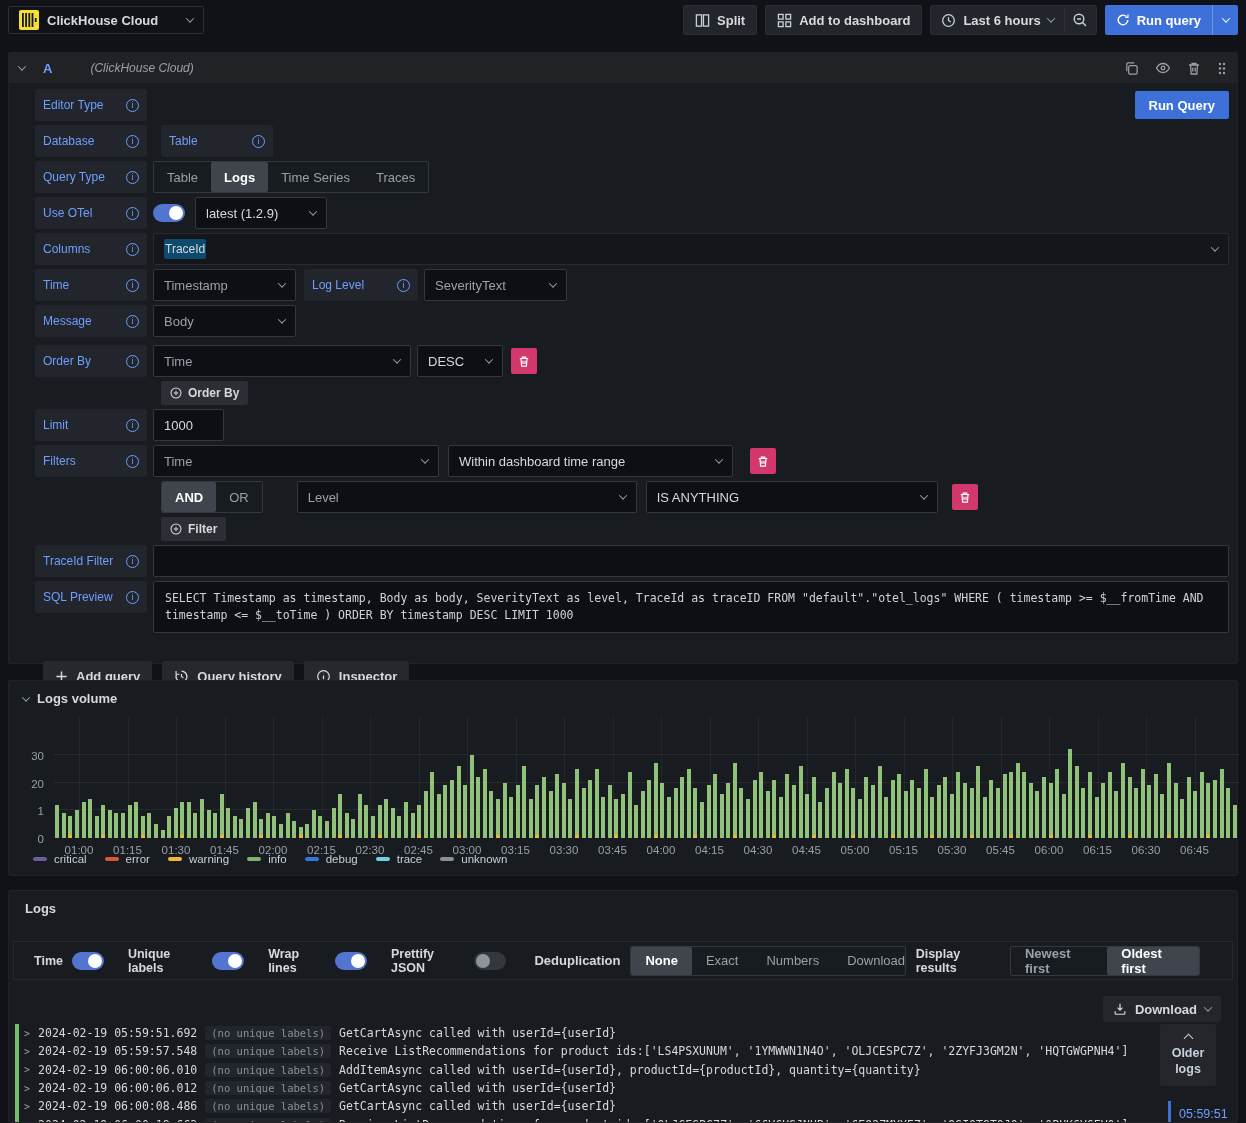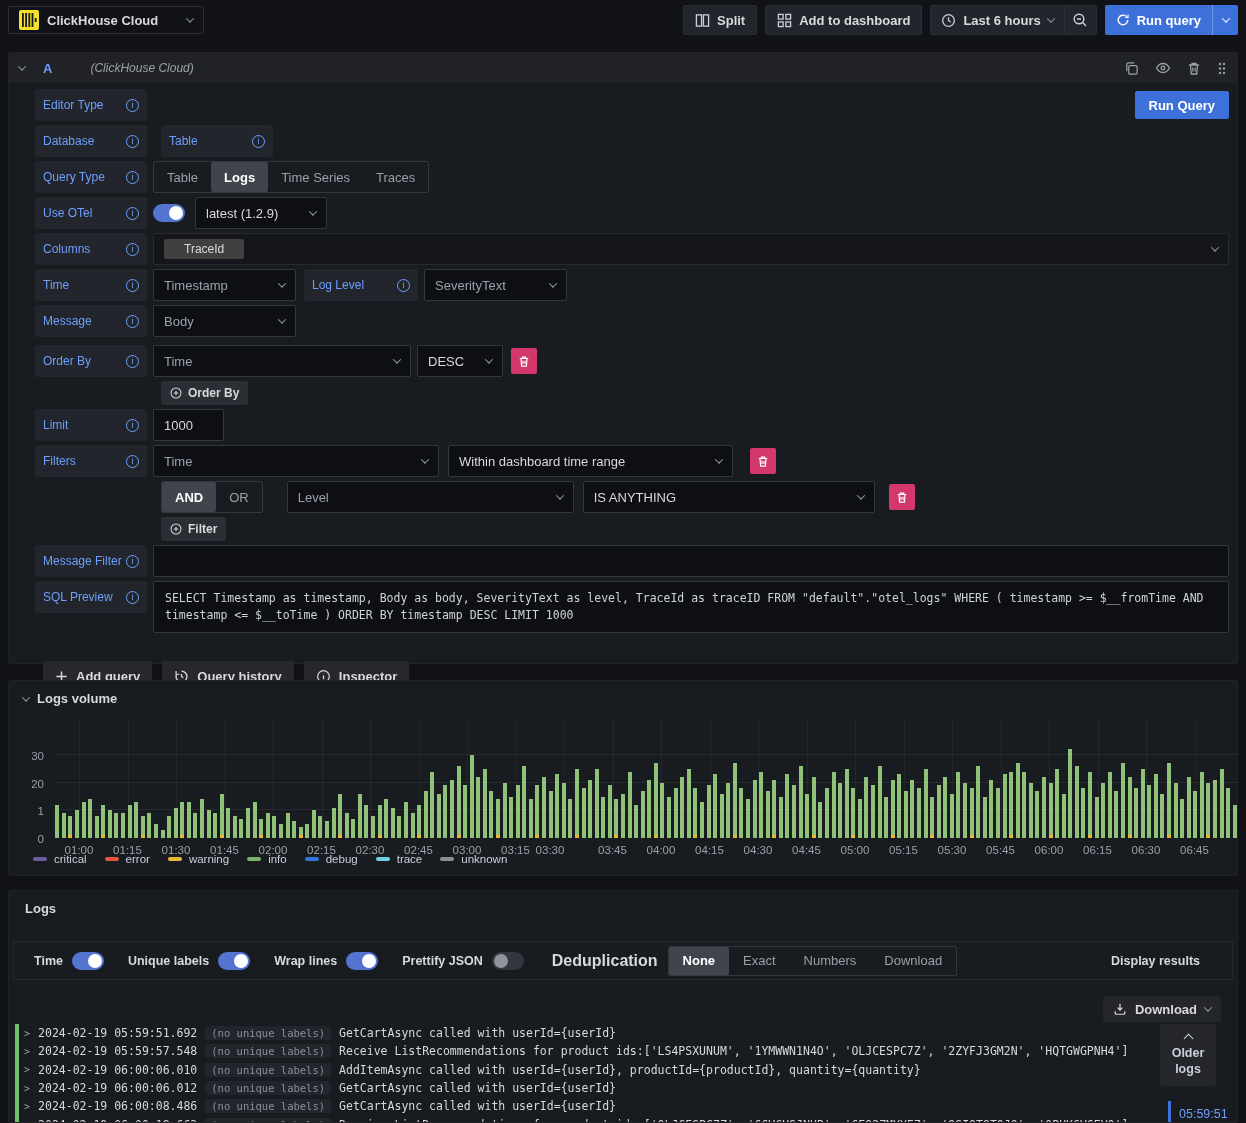--- a/index.html
+++ b/index.html
@@ -44,21 +44,21 @@
   .inp{display:flex;align-items:center;justify-content:space-between;gap:8px;height:32px;background:var(--input-bg);border:1px solid var(--input-border);border-radius:2px;padding:0 10px;font-size:13px;cursor:pointer;}
   .inp .val{white-space:nowrap;overflow:hidden;}
   .inp .val.gray{color:var(--muted);}
   .seg{display:flex;align-items:stretch;height:32px;border:1px solid var(--input-border);border-radius:2px;overflow:hidden;background:transparent;}
   .seg .seg-opt{display:flex;align-items:center;padding:0 13px;color:var(--muted);font-size:13px;cursor:pointer;white-space:nowrap;}
   .seg .seg-opt.sel{background:var(--sel);color:#fff;font-weight:600;border-radius:2px;}
   .switch{position:relative;width:32px;height:18px;border-radius:9px;background:#33363d;cursor:pointer;flex:0 0 auto;}
   .switch::after{content:'';position:absolute;width:14px;height:14px;border-radius:50%;background:#8e949c;top:2px;left:2px;}
   .switch.on{background:#5374cf;}
   .switch.on::after{background:#fff;left:16px;}
-  .chip{background:#404040;border-radius:2px;padding:3px 20px;font-size:12px;color:var(--text);}
+  .chip{background:#0c4a6e;border-radius:2px;padding:3px 1px;font-size:12px;color:var(--text);}
   .redbtn{width:26px;height:26px;border-radius:2px;background:var(--red);display:flex;align-items:center;justify-content:center;border:none;cursor:pointer;margin-left:8px;flex:0 0 auto;}
   .addbtn{display:flex;align-items:center;gap:6px;height:24px;background:#2b2e35;border:none;border-radius:2px;color:var(--text);font-size:12px;font-weight:600;padding:0 9px;cursor:pointer;font-family:inherit;}
   .sqlbox{flex:1;border:1px solid var(--input-border);border-radius:2px;background:var(--input-bg);padding:8px 11px;font-family:"DejaVu Sans Mono",monospace;font-size:11.5px;line-height:17px;color:#ced2d9;min-height:52px;}
   .runq2{margin-left:auto;height:28px;background:var(--accent);color:#fff;font-weight:600;font-size:13px;border:none;border-radius:2px;padding:0 14px;cursor:pointer;font-family:inherit;}
   .qfoot{display:flex;gap:10px;padding:24px 0 0 8px;}
   .fbtn{display:flex;align-items:center;gap:8px;height:30px;background:#26282e;border:none;border-radius:2px;color:var(--text);font-weight:600;font-size:13px;padding:0 12px;cursor:pointer;font-family:inherit;}
   
   .lvpanel{top:680px;height:196px;}
   .pheader{display:flex;align-items:center;gap:8px;padding:10px 0 0 14px;font-size:13px;font-weight:600;color:var(--text);cursor:pointer;}
   .lv-ylabels{position:absolute;left:0;top:36px;width:40px;height:121px;}
@@ -355,21 +355,21 @@
             <path d="M2 4h10M5 4V2.5h4V4M3.5 4l.7 9h5.6l.7-9M5.8 6.5v4M8.2 6.5v4"></path>
           </svg>
         </button>
     </div>
 
     <div class="row" style="padding-left:126px">
       <div class="seg" id="seg-conjunction">
           <div class="seg-opt sel">AND</div>
           <div class="seg-opt">OR</div>
         </div>
-      <div class="inp" style="width:287px;margin-left:24px">
+      <div class="inp" style="width:340px;margin-left:34px">
           <span class="val gray">Level</span>
           <span class="cv"></span>
         </div>
       <div class="inp" style="width:292px;margin-left:9px">
           <span class="val">IS ANYTHING</span>
           <span class="cv"></span>
         </div>
       <button class="redbtn" style="margin-left:14px">
           <svg width="12" height="13" viewBox="0 0 14 15" fill="none" stroke="#fff" stroke-width="1.4">
             <path d="M2 4h10M5 4V2.5h4V4M3.5 4l.7 9h5.6l.7-9M5.8 6.5v4M8.2 6.5v4"></path>
@@ -384,21 +384,21 @@
               <circle cx="7" cy="7" r="5.8"></circle>
               <path d="M7 4.4v5.2M4.4 7h5.2"></path>
             </svg>
           </span>
         <span>Filter</span>
       </button>
     </div>
 
     <div class="row">
       <div class="flabel">
-          <span>Message Filter</span>
+          <span>TraceId Filter</span>
           <i class="inf">i</i>
         </div>
       <div class="inp" style="flex:1">
           <span class="val"></span>
         </div>
     </div>
 
     <div class="row top">
       <div class="flabel">
           <span>SQL Preview</span>
@@ -1040,21 +1040,21 @@
       <span class="lv-xlab" style="left: 267.5px;">02:15</span>
       <div class="lv-grid-v" style="left: 316px;"></div>
       <span class="lv-xlab" style="left: 316px;">02:30</span>
       <div class="lv-grid-v" style="left: 364.5px;"></div>
       <span class="lv-xlab" style="left: 364.5px;">02:45</span>
       <div class="lv-grid-v" style="left: 413px;"></div>
       <span class="lv-xlab" style="left: 413px;">03:00</span>
       <div class="lv-grid-v" style="left: 461.5px;"></div>
       <span class="lv-xlab" style="left: 461.5px;">03:15</span>
       <div class="lv-grid-v" style="left: 510px;"></div>
-      <span class="lv-xlab" style="left: 496px; text-align: right;">03:30</span>
+      <span class="lv-xlab" style="left: 510px; text-align: right;">03:30</span>
       <div class="lv-grid-v" style="left: 558.5px;"></div>
       <span class="lv-xlab" style="left: 558.5px;">03:45</span>
       <div class="lv-grid-v" style="left: 607px;"></div>
       <span class="lv-xlab" style="left: 607px;">04:00</span>
       <div class="lv-grid-v" style="left: 655.5px;"></div>
       <span class="lv-xlab" style="left: 655.5px;">04:15</span>
       <div class="lv-grid-v" style="left: 704px;"></div>
       <span class="lv-xlab" style="left: 704px;">04:30</span>
       <div class="lv-grid-v" style="left: 752.5px;"></div>
       <span class="lv-xlab" style="left: 752.5px;">04:45</span>
@@ -1122,29 +1122,33 @@
         <span class="switch on"></span>
       </span>
     <span class="tgl">
         <span>Wrap lines</span>
         <span class="switch on"></span>
       </span>
     <span class="tgl">
         <span>Prettify JSON</span>
         <span class="switch"></span>
       </span>
-    <span style="font-size:16px;font-weight:600;margin-left:4px">Deduplication</span>
+    <span style="font-size:13px;font-weight:600;margin-left:4px">Deduplication</span>
     <div class="seg2" id="seg-dedup">
         <div class="seg-opt sel">None</div>
         <div class="seg-opt">Exact</div>
         <div class="seg-opt">Numbers</div>
         <div class="seg-opt">Download</div>
       </div>
     <div class="disp">
       <span>Display results</span>
+      <div class="seg2" id="seg-display">
+          <div class="seg-opt">Newest first</div>
+          <div class="seg-opt sel">Oldest first</div>
+        </div>
     </div>
   </div>
 
   <button class="dlbtn">
     <span>
         <svg width="14" height="14" viewBox="0 0 16 16" fill="none" stroke="#d8d9da" stroke-width="1.4">
           <path d="M8 2v7M5.2 6.5L8 9.3l2.8-2.8M2.5 10.5V13a1 1 0 0 0 1 1h9a1 1 0 0 0 1-1v-2.5"></path>
         </svg>
       </span>
     <span>Download</span>

